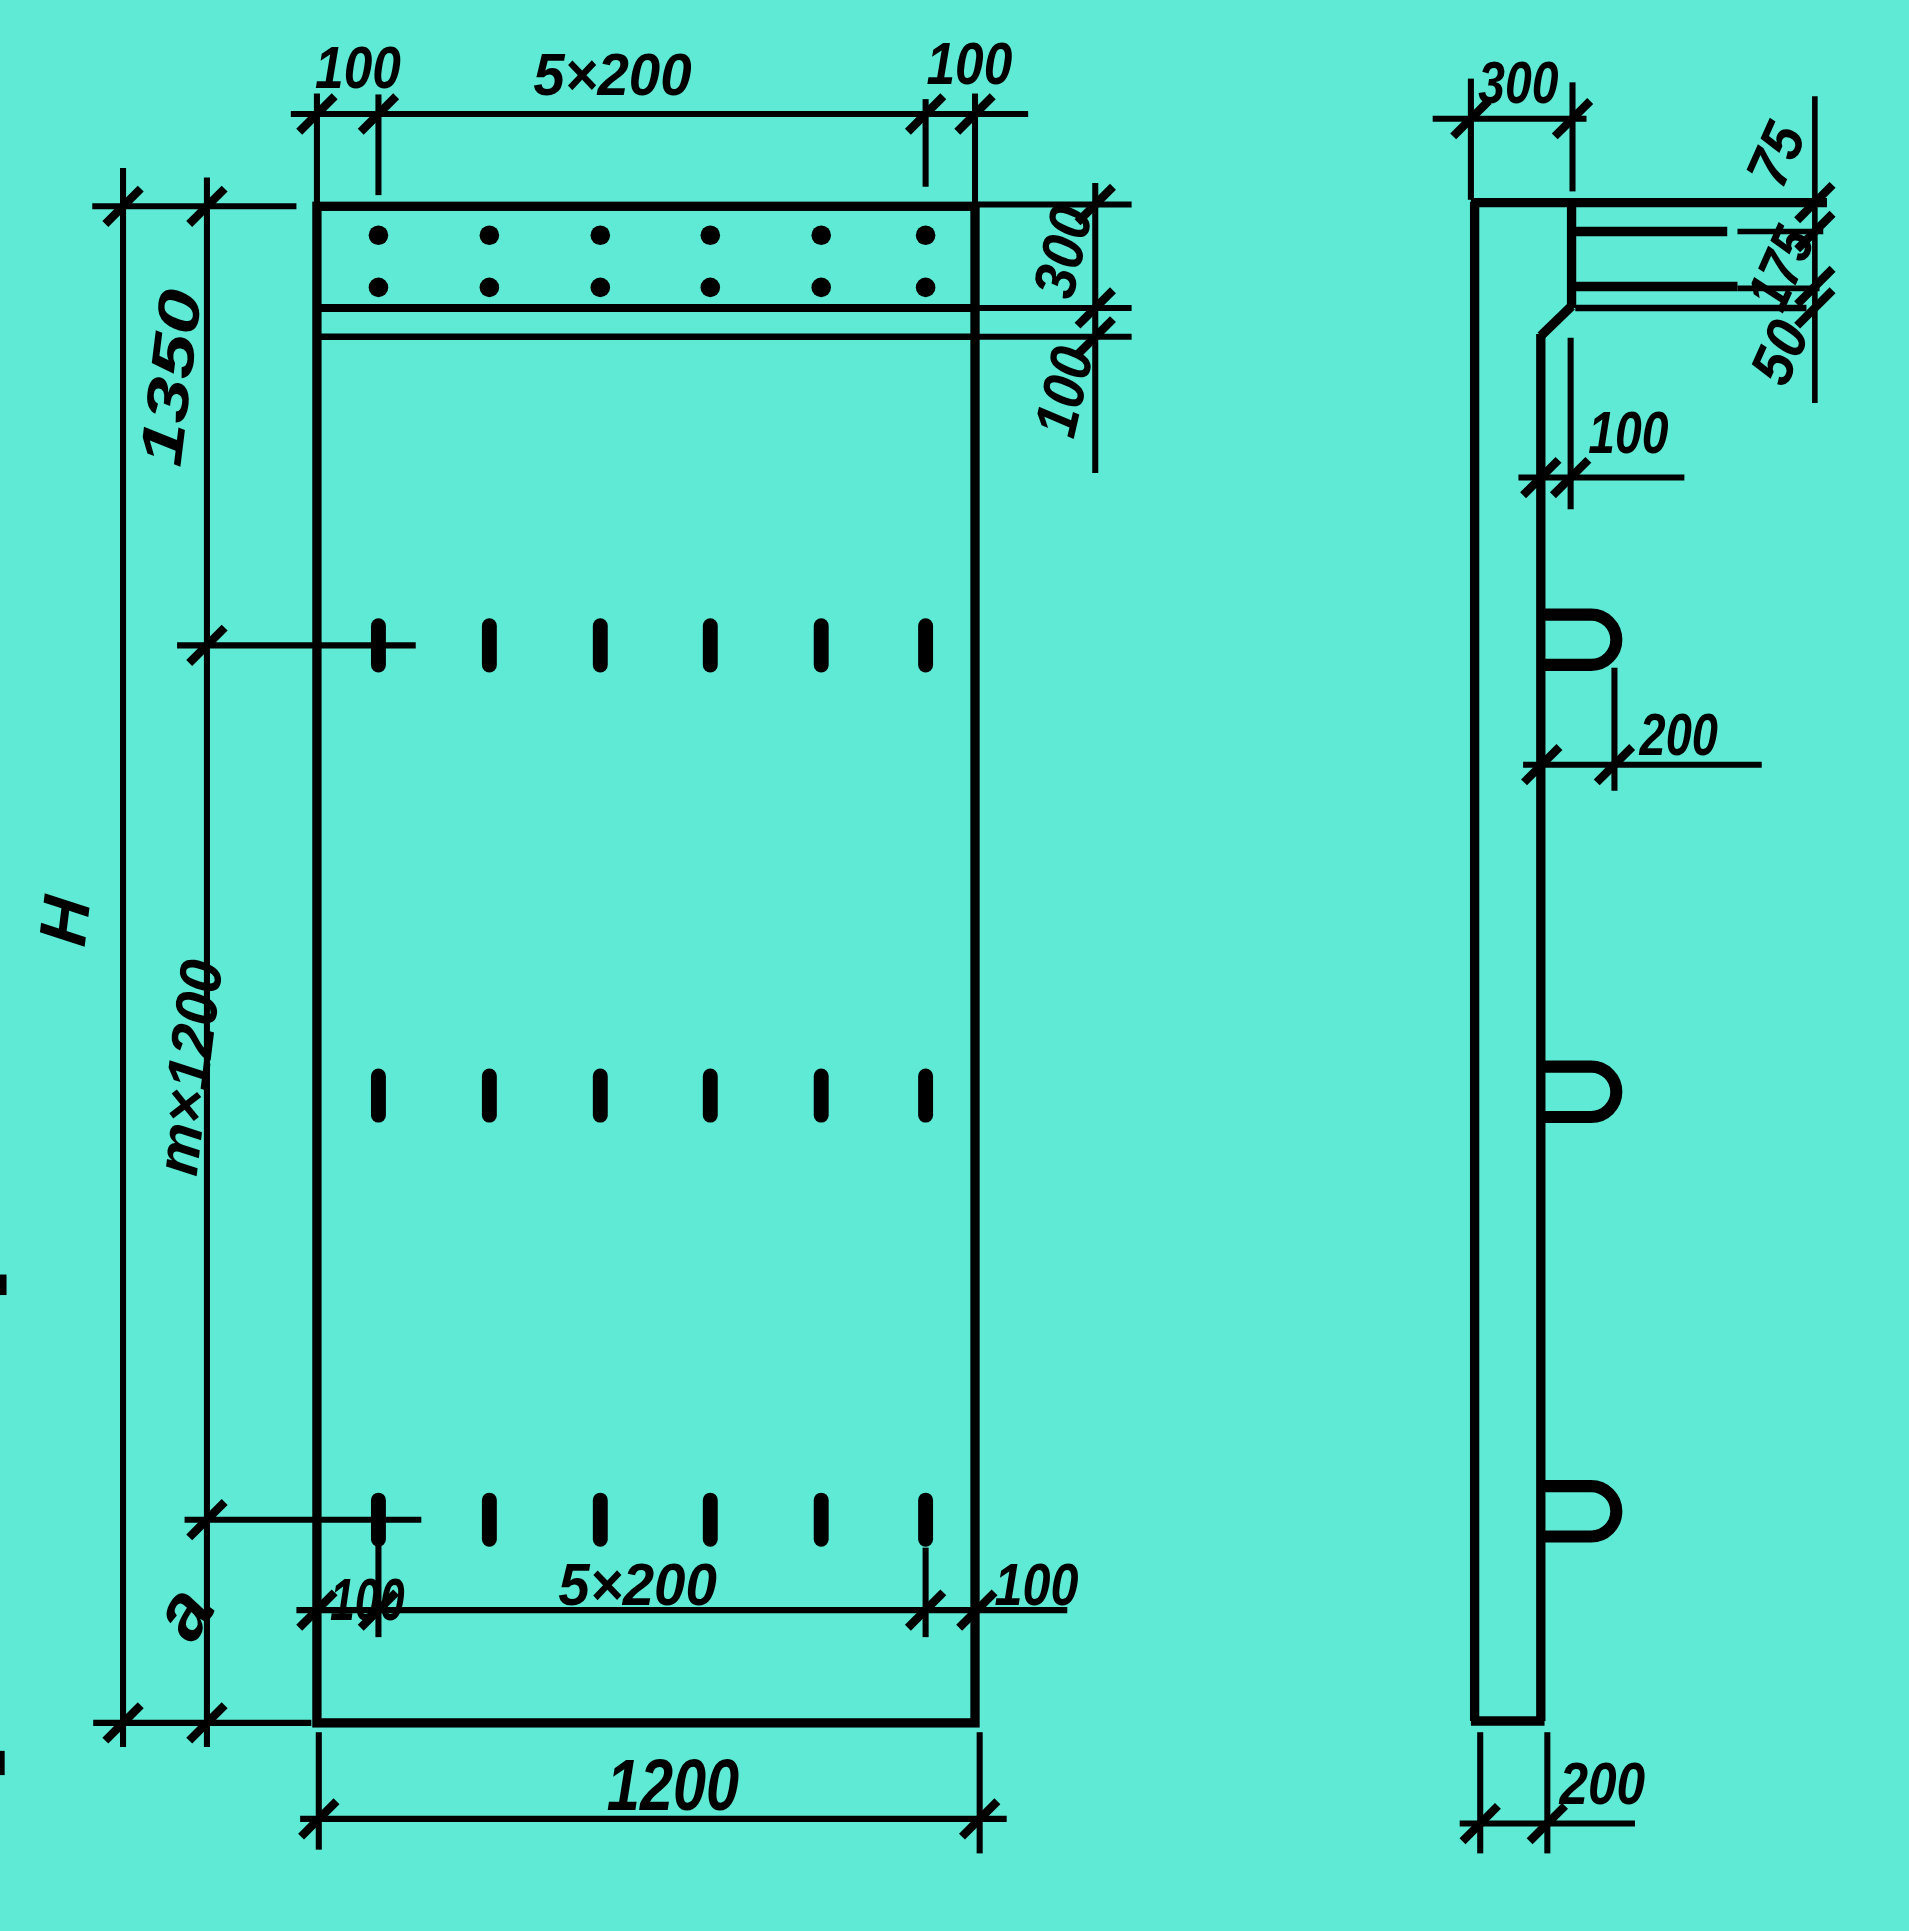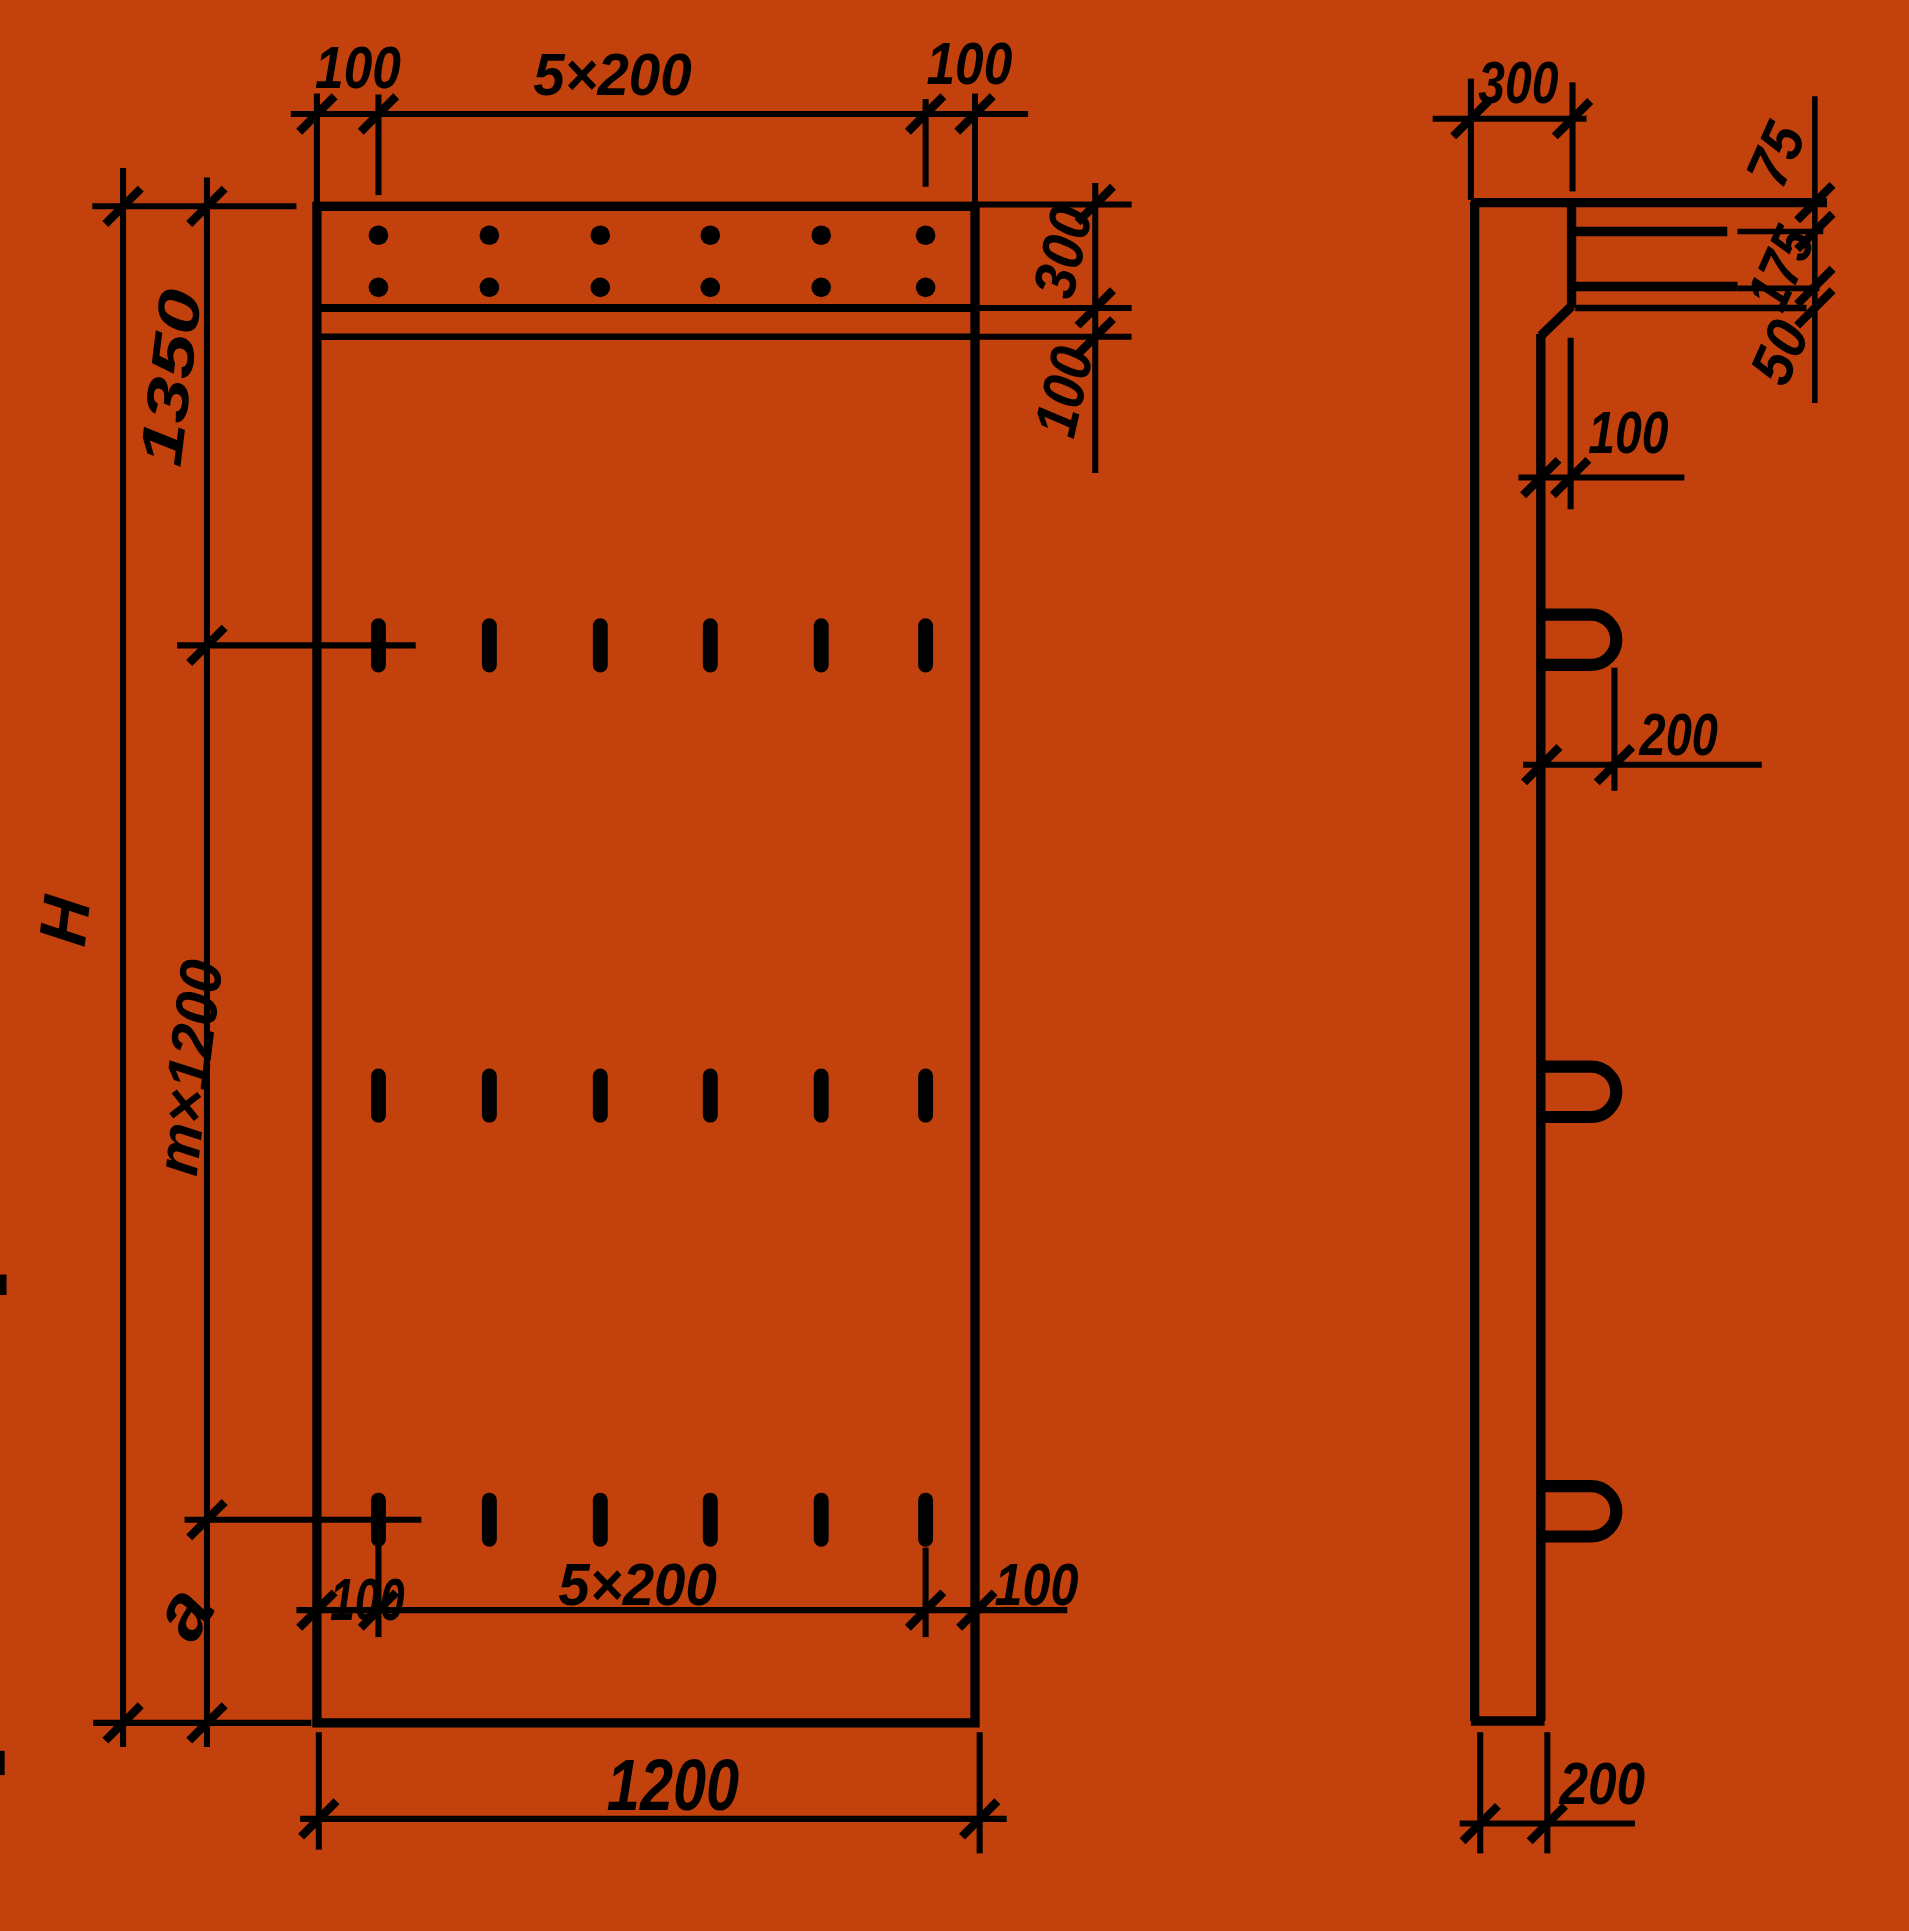--- a/index.html
+++ b/index.html
@@ -1,16 +1,16 @@
 <!DOCTYPE html>
 <html style="font-size:15px"><head>
 <meta charset="utf-8">
 <style>
   html,body{margin:0;padding:0;background:#ffffff;}
-  .page{width:1909px;height:1932px;position:relative;background:#c2410c;}
+  .page{width:1909px;height:1932px;position:relative;background:#5eead4;}
   svg{position:absolute;top:0;left:0;}
   text{font-family:"Liberation Sans",sans-serif;font-style:italic;font-weight:bold;fill:#000;}
 </style>
 </head>
 <body>
 <div class="page">
 <svg width="1909" height="1932" viewBox="0 0 2048 2072">
 <defs>
 
   <g id="s">

